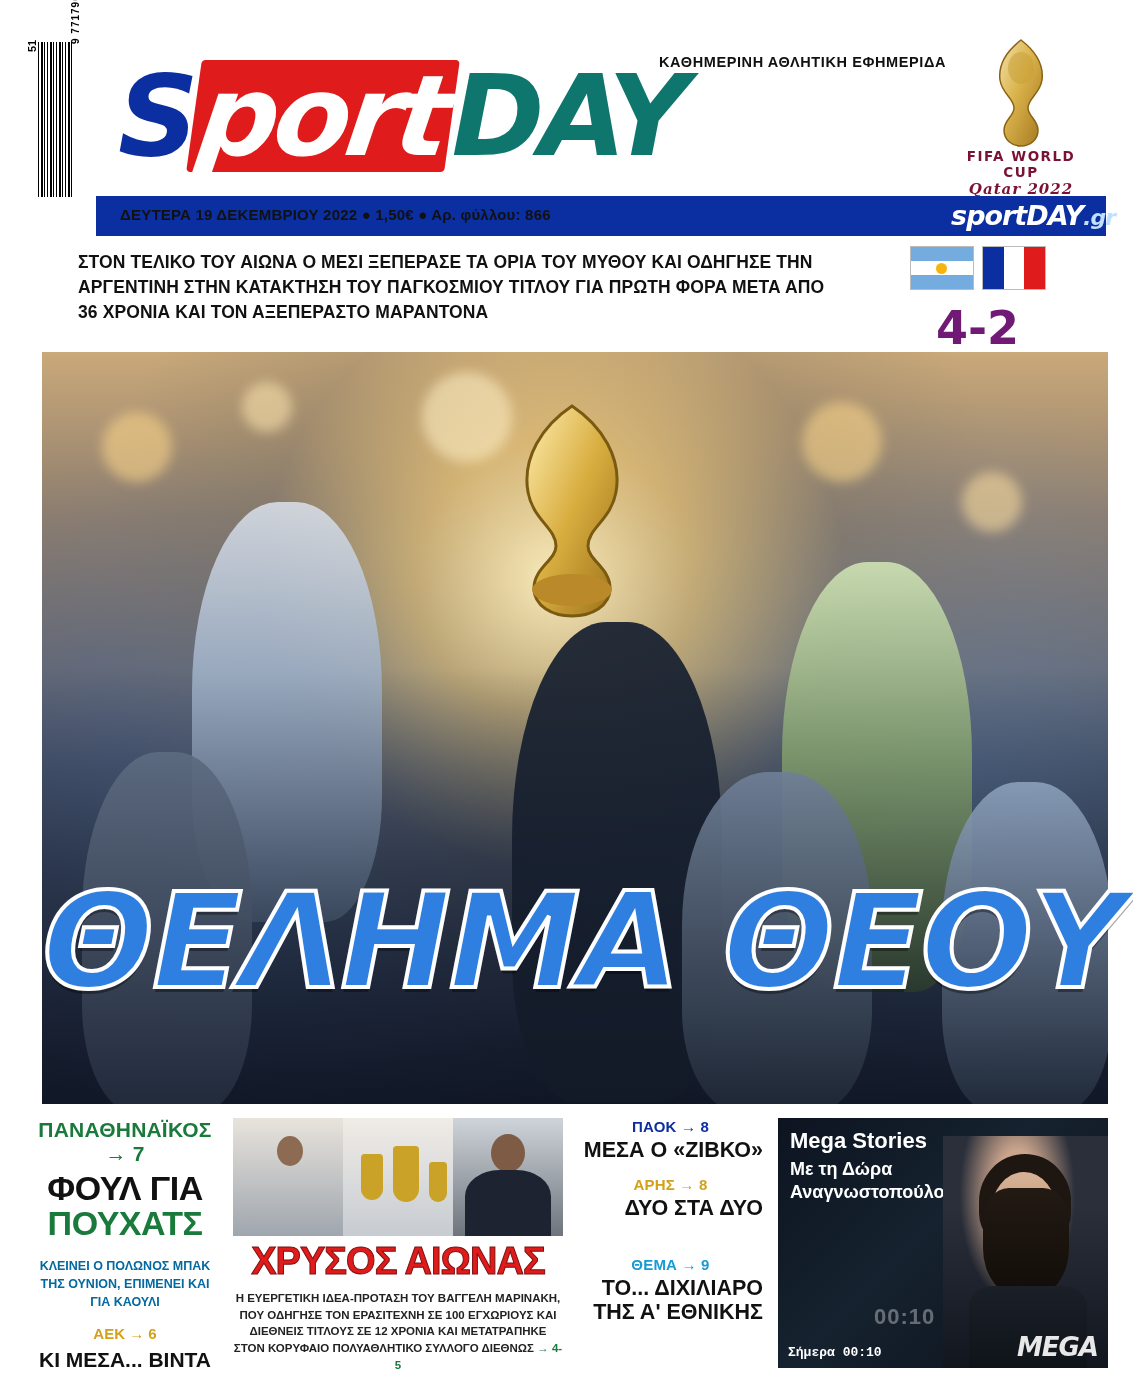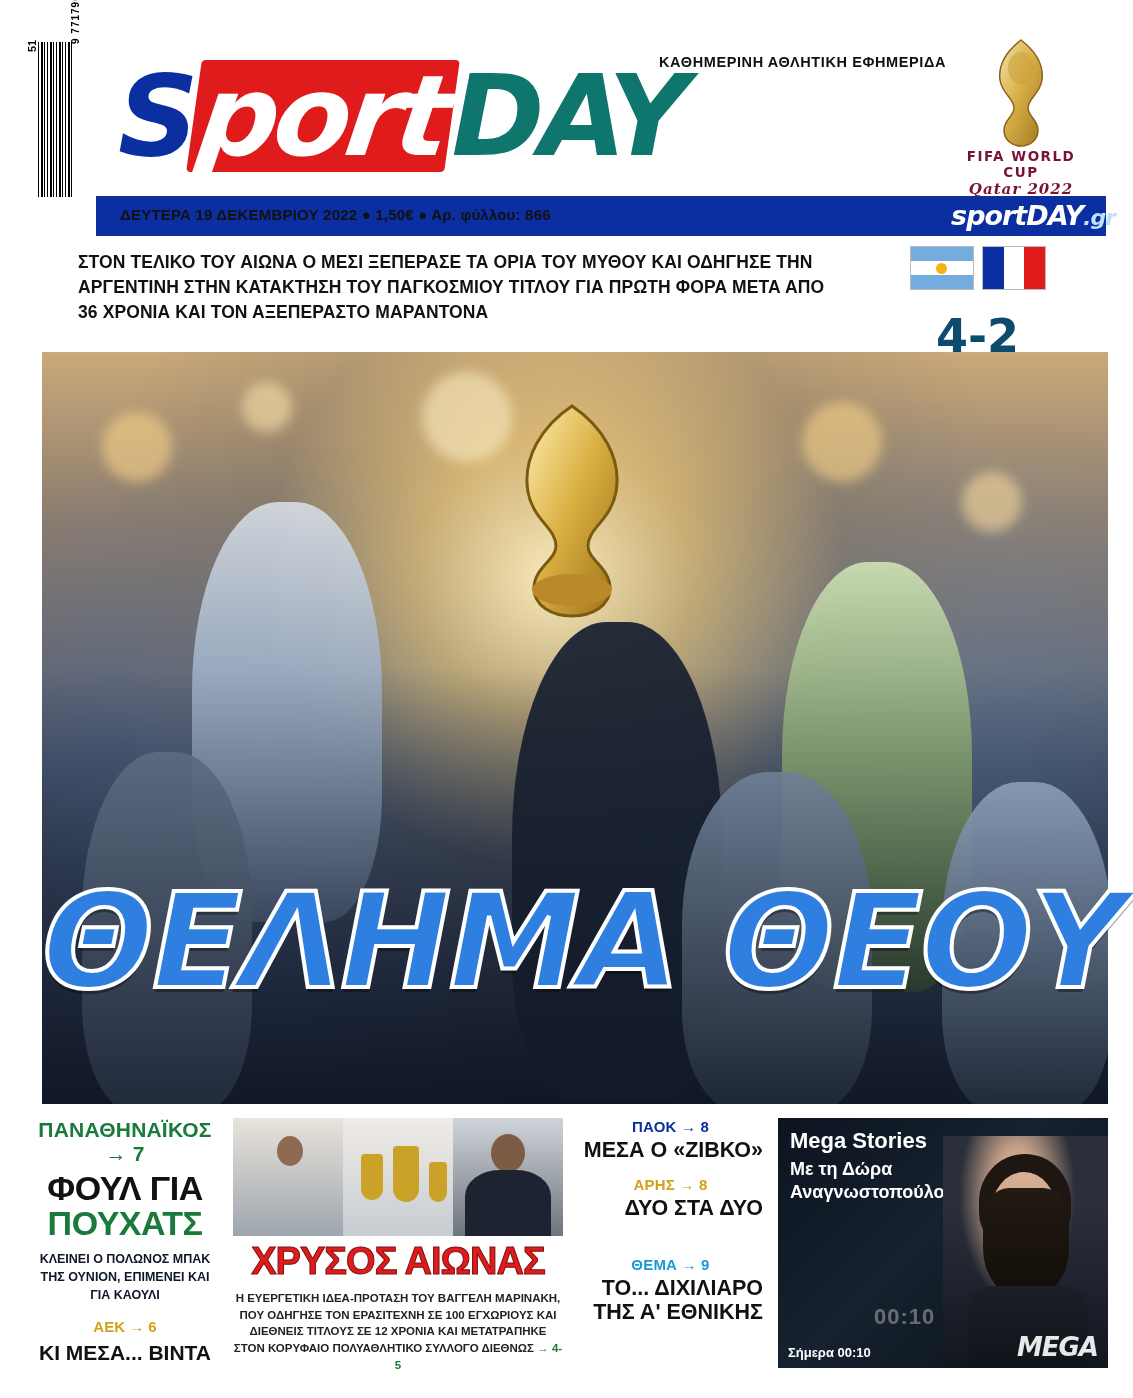--- a/index.html
+++ b/index.html
@@ -98,21 +98,21 @@
     background:linear-gradient(to bottom,#74acdf 0 33.3%,#ffffff 33.3% 66.6%,#74acdf 66.6% 100%);
   }
   .flag-ar .sun{
     position:absolute;left:50%;top:50%;width:11px;height:11px;margin:-5.5px 0 0 -5.5px;
     background:#f6b40e;border-radius:50%;
   }
   .flag-fr{
     background:linear-gradient(to right,#0b2ea0 0 33.3%,#ffffff 33.3% 66.6%,#e01b1b 66.6% 100%);
   }
   .score{
-    font-size:46px;font-weight:800;color:#0c4a6e;line-height:1.05;margin-top:22px;
+    font-size:46px;font-weight:800;color:#701a75;line-height:1.05;margin-top:14px;
     font-family:"DejaVu Sans", sans-serif;
   }
   .pen{font-size:22px;font-weight:800;color:#0b2ea0;line-height:1.1;}
   .penscore{font-size:26px;font-weight:800;color:#0b2ea0;line-height:1.2;}
   .score-desc{
     margin-top:16px;font-size:10.5px;font-weight:700;color:#3a3a3a;line-height:1.5;
     text-align:center;padding:0 16px;
   }
   .score-desc .pg{color:#0b2ea0;font-weight:800;}
 
@@ -157,21 +157,21 @@
   
   .c1{left:0;width:190px;text-align:center;}
   .teamline{font-size:21px;font-weight:800;color:#1a7a3c;letter-spacing:.2px;}
   .teamline .pg{color:#1a7a3c;}
   .c1 h2{
     margin:5px 0 0;font-size:34px;font-weight:800;color:#111;line-height:1.02;
     letter-spacing:-0.5px;
   }
   .c1 h2 .green{color:#1a7a3c;}
   .c1 .body{
-    margin-top:11px;font-size:12.5px;font-weight:700;color:#0f172a;line-height:1.42;
+    margin-top:18px;font-size:12.5px;font-weight:700;color:#0369a1;line-height:1.42;
   }
   .c1 .aek{margin-top:13px;font-size:15px;font-weight:800;color:#d4a017;}
   .c1 .aek .pg{color:#d4a017;}
   .c1 .kiall{margin-top:6px;font-size:21px;font-weight:800;color:#111;}
 
   
   .c2{left:203px;width:330px;}
   .c2 .pic{
     width:330px;height:118px;position:relative;overflow:hidden;
     background:linear-gradient(to bottom,#dfe3e8,#b9bfc7);
@@ -233,21 +233,21 @@
   }
   .c4 .torso{
     position:absolute;left:26px;top:150px;width:118px;height:100px;
     background:linear-gradient(to bottom,#1b2028,#0c1016);border-radius:22px 22px 0 0;
   }
   .c4 .time-ghost{
     position:absolute;left:96px;bottom:38px;font-size:22px;font-weight:800;
     color:rgba(255,255,255,0.35);letter-spacing:1px;
   }
   .c4 .simera{
-    position:absolute;left:10px;bottom:8px;font-size:13px;font-weight:700;color:#fff;
+    position:absolute;left:10px;bottom:8px;font-size:13px;font-weight:700;color:#fff;font-family:Liberation Mono, monospace;
   }
   .c4 .mega-logo{
     position:absolute;right:10px;bottom:6px;font-size:26px;font-weight:800;
     color:#e8e8e8;font-style:italic;letter-spacing:-1px;
     font-family:"DejaVu Sans", sans-serif;
   }
 </style>
 </head>
 <body>
 

